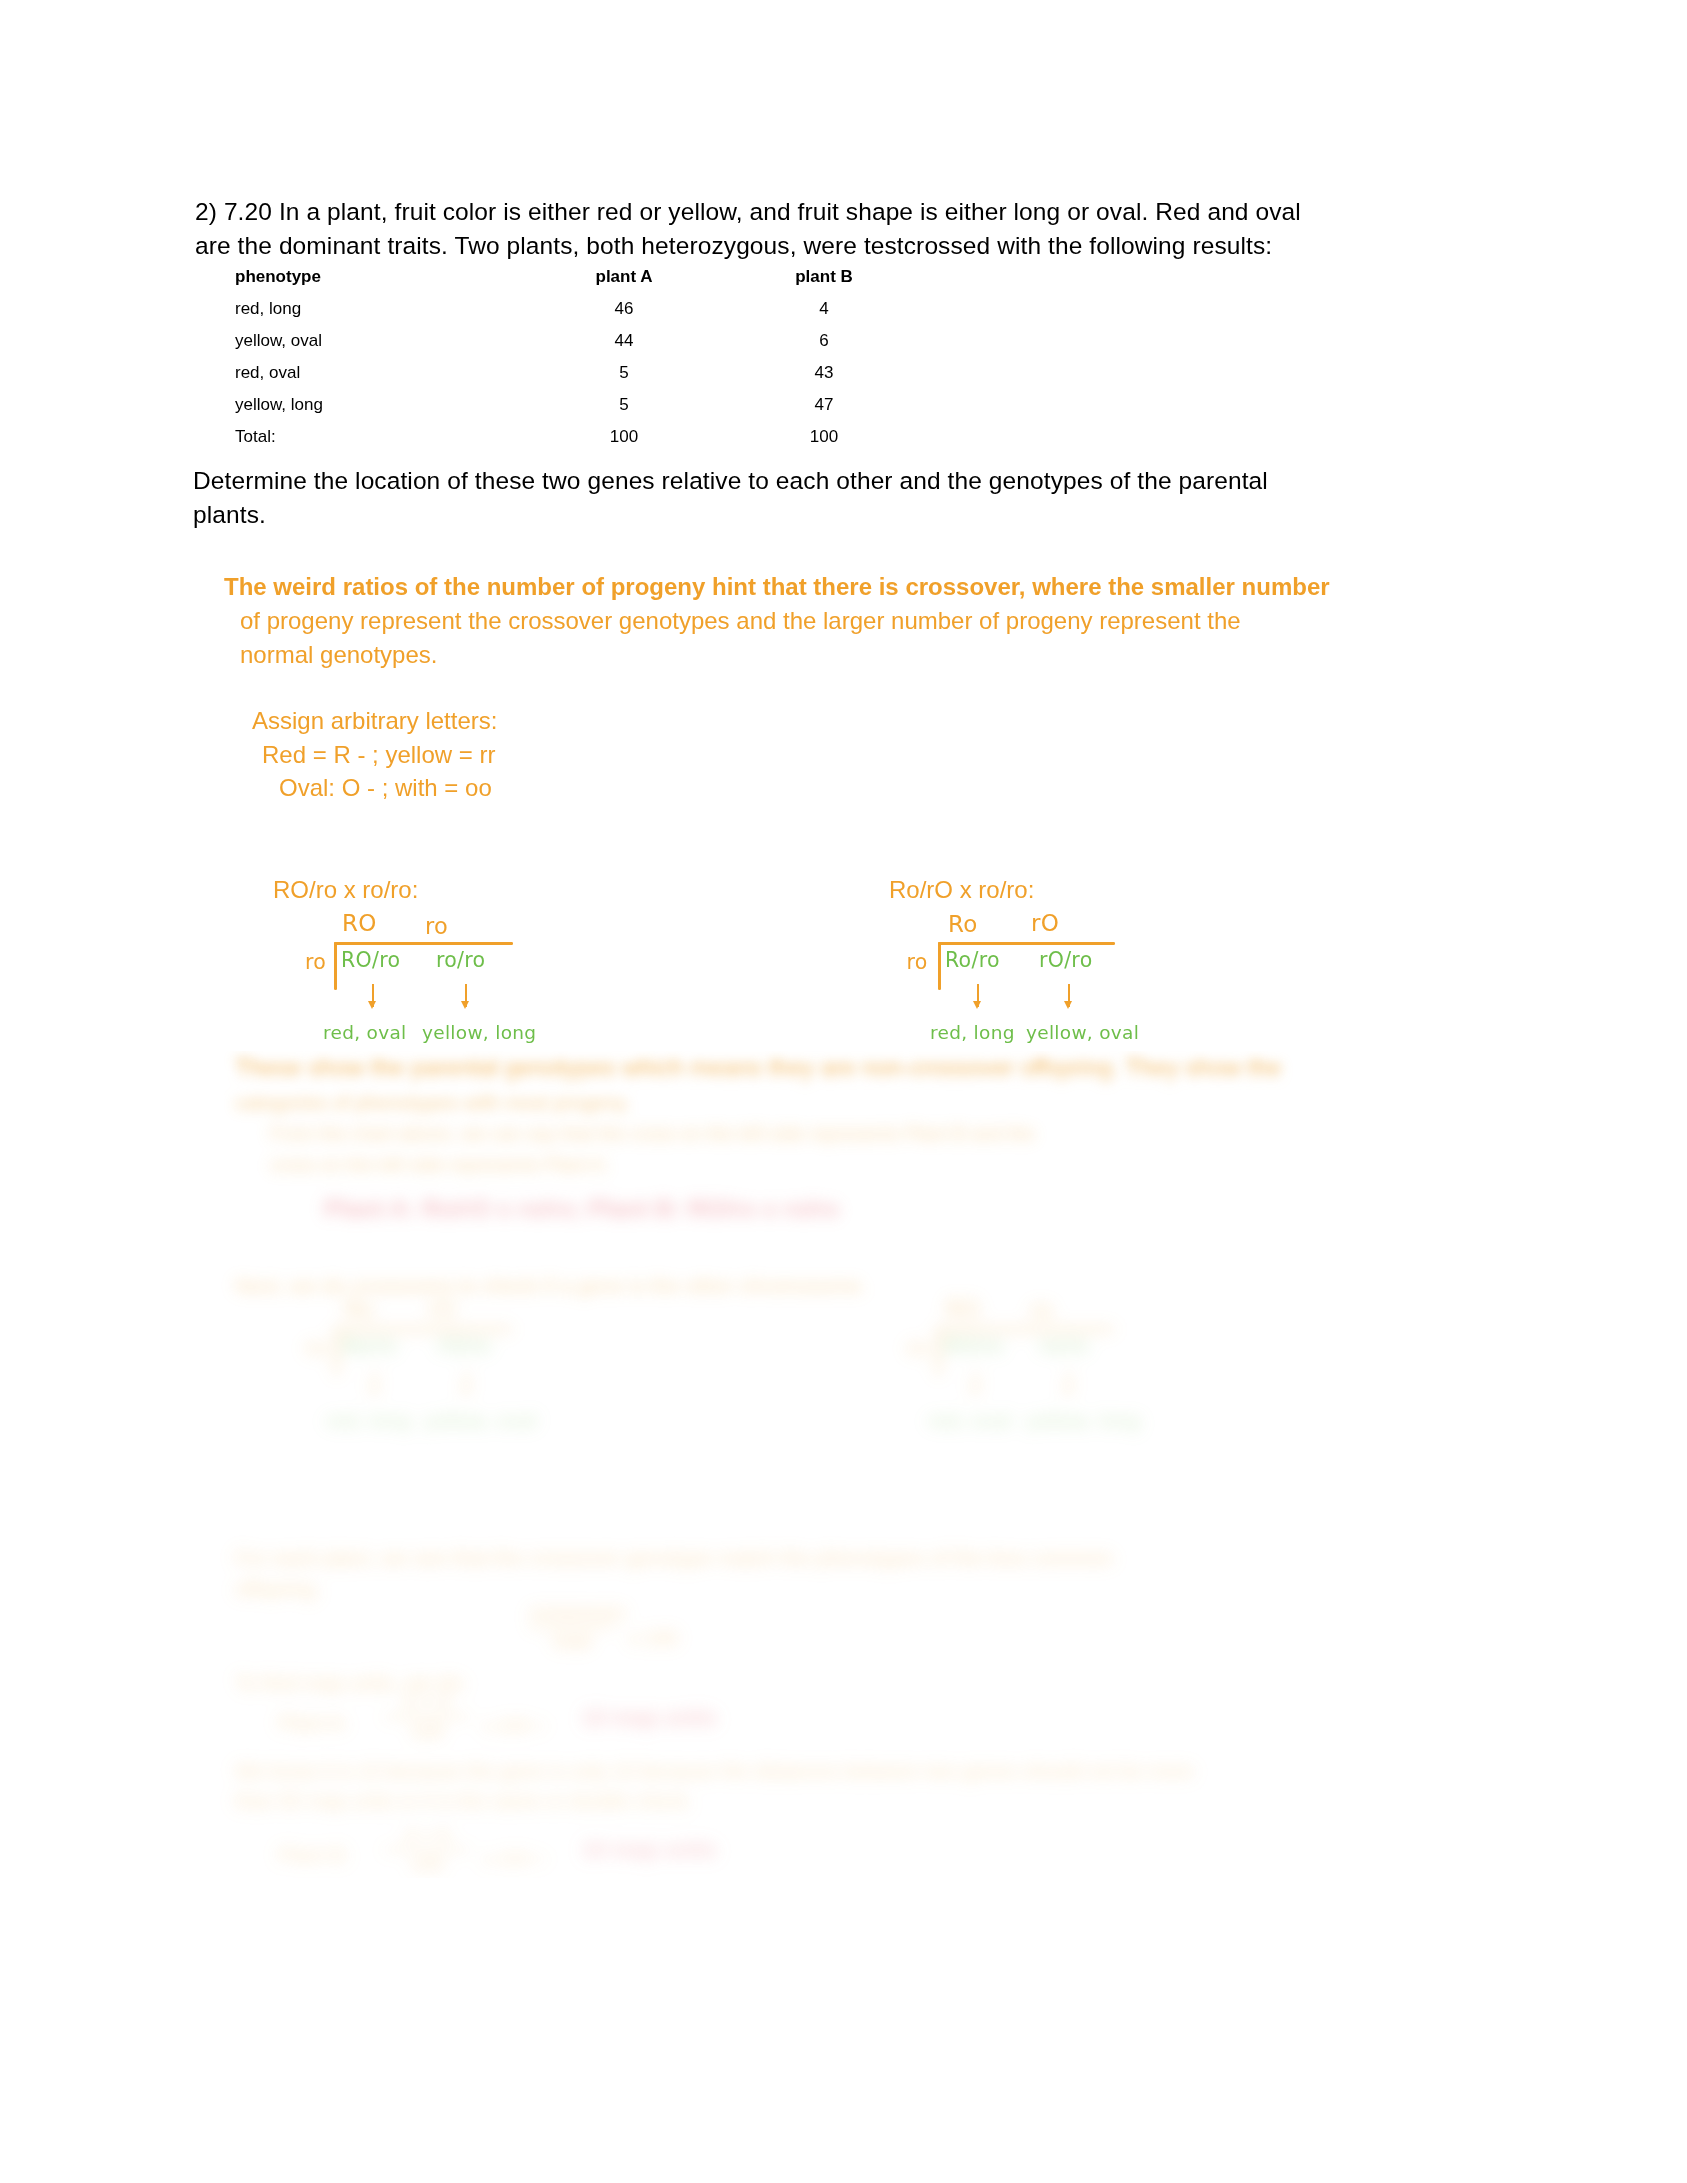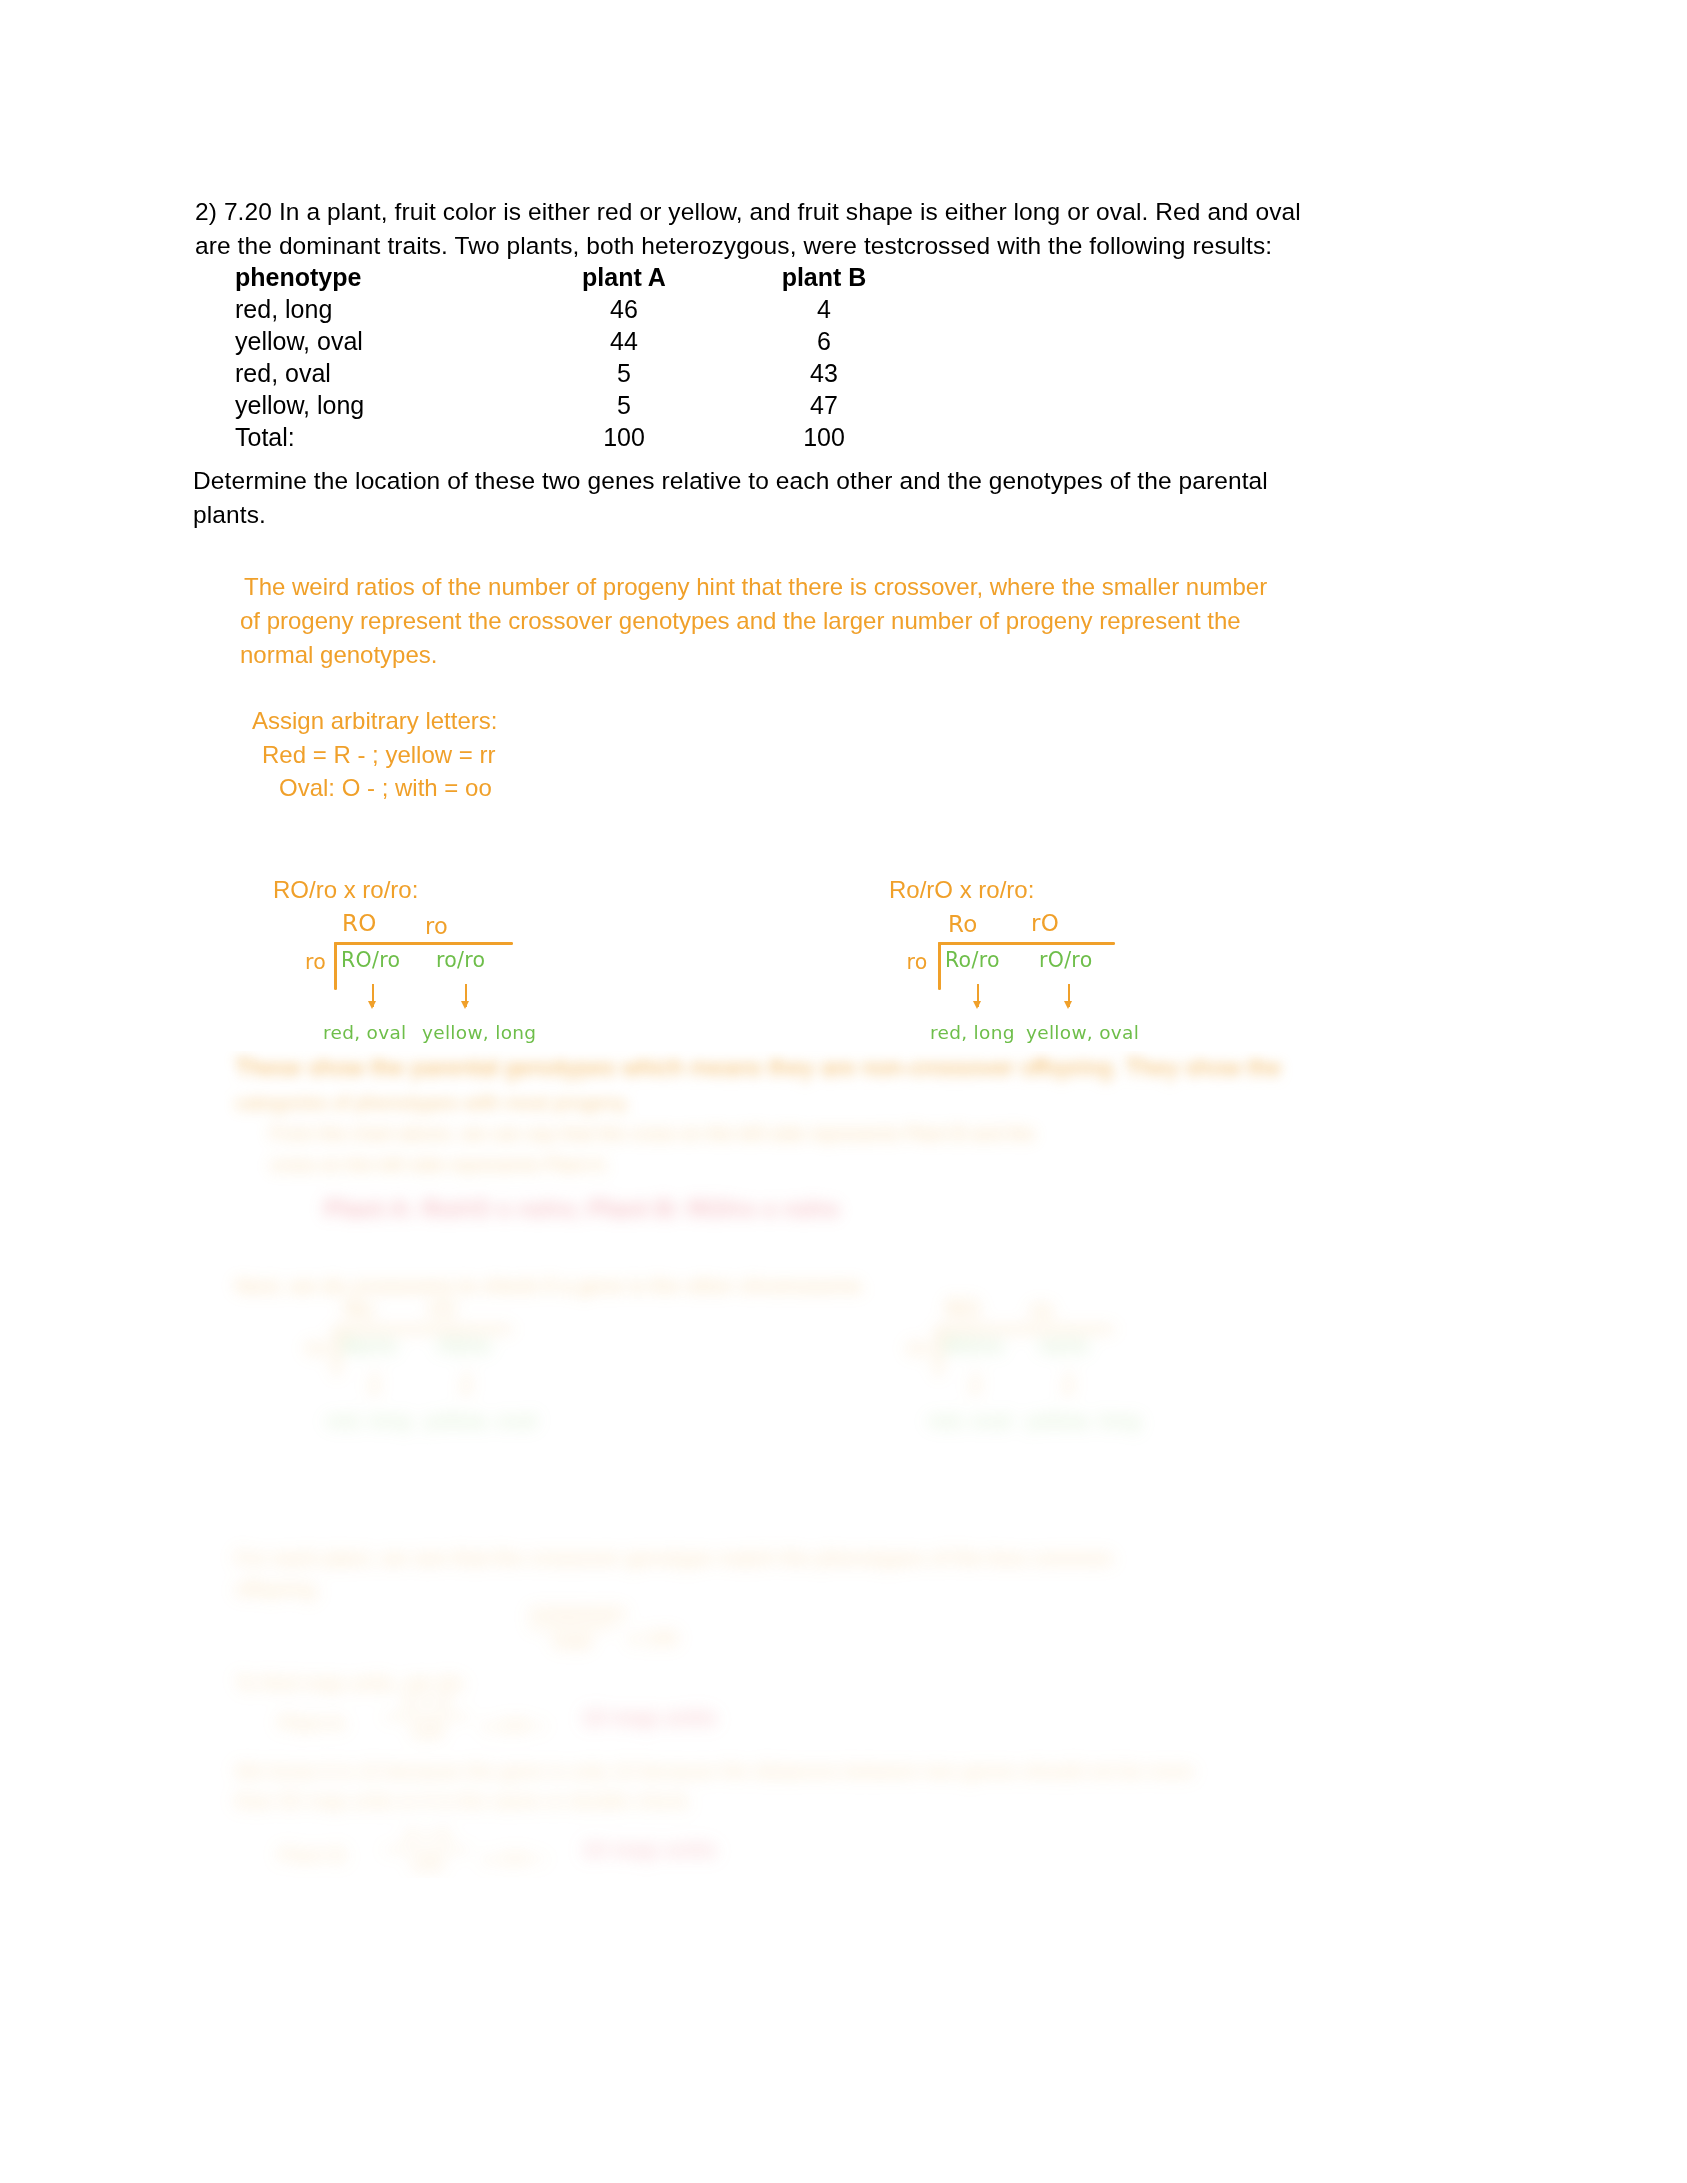--- a/index.html
+++ b/index.html
@@ -31,21 +31,21 @@
     font-size: 24.5px;
     line-height: 34px;
     letter-spacing: 0.1px;
   }
 
   .tbl {
     position: absolute;
     left: 235px;
     top: 261px;
     color: #000;
-    font-size: 25px;
+    font-size: 17px;
     border-collapse: collapse;
   }
   .tbl td { padding: 0; height: 32px; vertical-align: top; line-height: 32px; }
   .tbl .c-pheno { width: 275px; text-align: left; }
   .tbl .c-a     { width: 228px; text-align: center; }
   .tbl .c-b     { width: 172px; text-align: center; }
   .tbl .hdr { font-weight: bold; }
 
   .ans {
     color: #F0A02A;
@@ -171,21 +171,21 @@
       <td class="c-pheno">Total:</td>
       <td class="c-a">100</td>
       <td class="c-b">100</td>
     </tr>
   </tbody>
     </table>
 
   <div class="blk q-text" style="left:193px; top:464px;">Determine the location of these two genes relative to each other and the genotypes of the parental</div>
   <div class="blk q-text" style="left:193px; top:498px;">plants.</div>
 
-  <div class="blk ans" style="left:244px; top:570px;">The weird ratios of the number of progeny hint that there is crossover, where the smaller number</div>
+  <div class="blk ans" style="left:224px; top:570px;font-weight:bold;">The weird ratios of the number of progeny hint that there is crossover, where the smaller number</div>
   <div class="blk ans" style="left:240px; top:604px;">of progeny represent the crossover genotypes and the larger number of progeny represent the</div>
   <div class="blk ans" style="left:240px; top:638px;">normal genotypes.</div>
 
   <div class="blk ans" style="left:252px; top:704px;">Assign arbitrary letters:</div>
   <div class="blk ans" style="left:262px; top:738px;text-align:right;">Red = R - ; yellow = rr</div>
   <div class="blk ans" style="left:279px; top:771px;">Oval: O - ; with = oo</div>
 
   <div class="blk ans" style="left:273px; top:873px;">RO/ro x ro/ro:</div>
   <div class="blk ans" style="left:889px; top:873px;">Ro/rO x ro/ro:</div>
 

